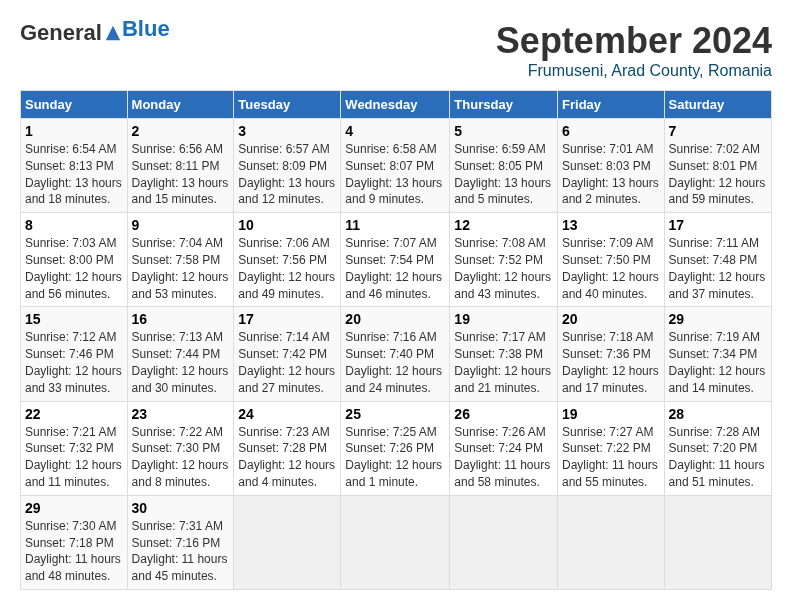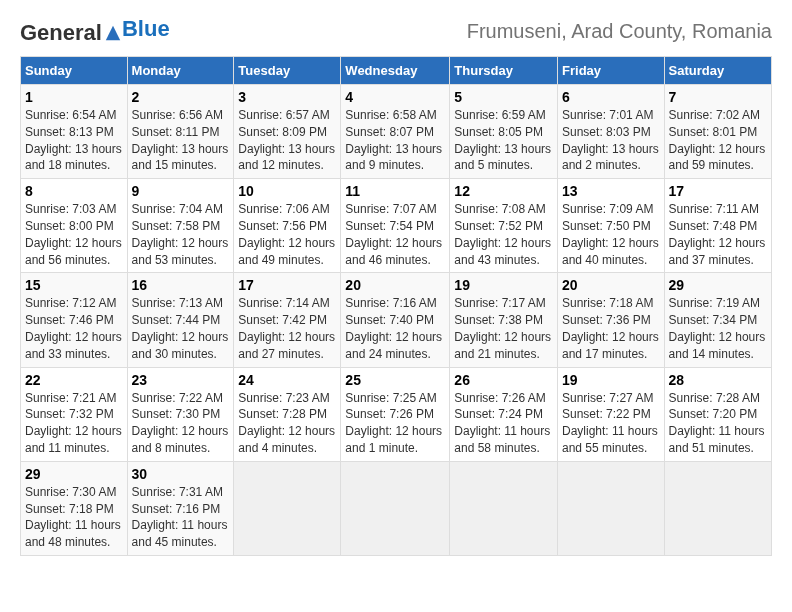--- a/index.html
+++ b/index.html
@@ -36,22 +36,22 @@
     }
     .title-area {
       text-align: right;
     }
     .month-title {
       font-size: 36px;
       font-weight: bold;
       color: #333;
     }
     .location {
-      font-size: 20px;
-      color: #737373;
+      font-size: 16px;
+      color: #0c4a6e;
     }
     table {
       width: 100%;
       border-collapse: collapse;
       font-size: 11px;
       padding-left: 43px;
     }
     thead tr th {
       background-color: #2a6ebb;
       color: white;
@@ -96,20 +96,21 @@
   <div class="logo">
     <div class="logo-text">
       <span class="logo-general">General</span>
       <svg class="logo-icon" viewBox="0 0 20 20">
         <polygon points="10,2 18,18 2,18" fill="#2a6ebb"></polygon>
       </svg>
     </div>
     <span class="logo-blue" style="font-size:22px;font-weight:bold;color:#1a6fbc;margin-top:-4px;">Blue</span>
   </div>
   <div class="title-area">
+    <div class="month-title">September 2024</div>
     <div class="location">Frumuseni, Arad County, Romania</div>
   </div>
 </div>
 
 <table>
   <thead>
     <tr>
     <th>Sunday</th>
         <th>Monday</th>
         <th>Tuesday</th>

